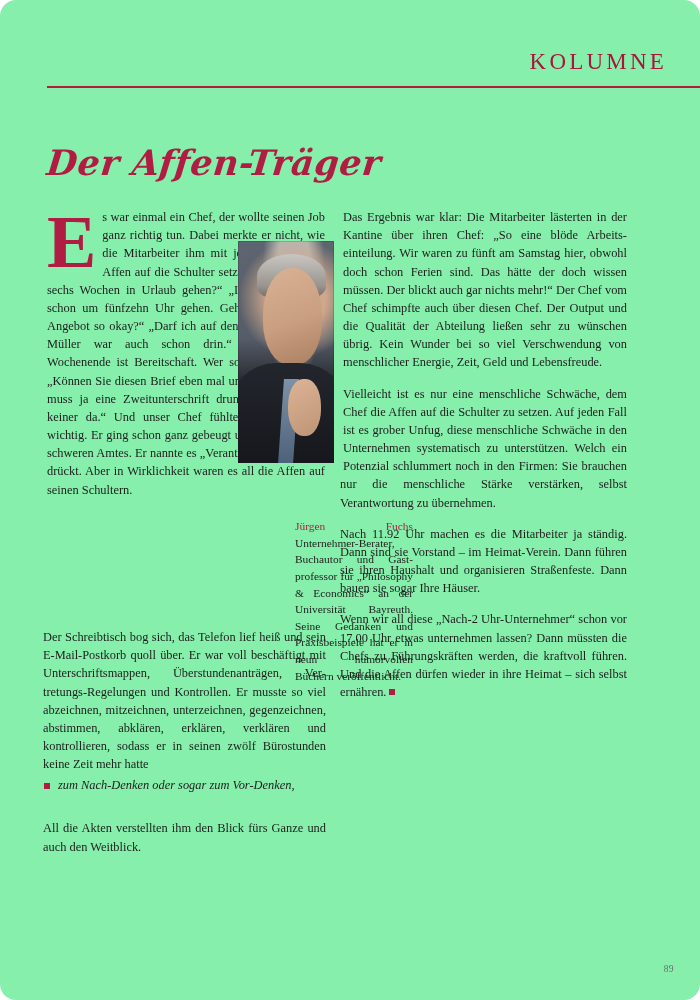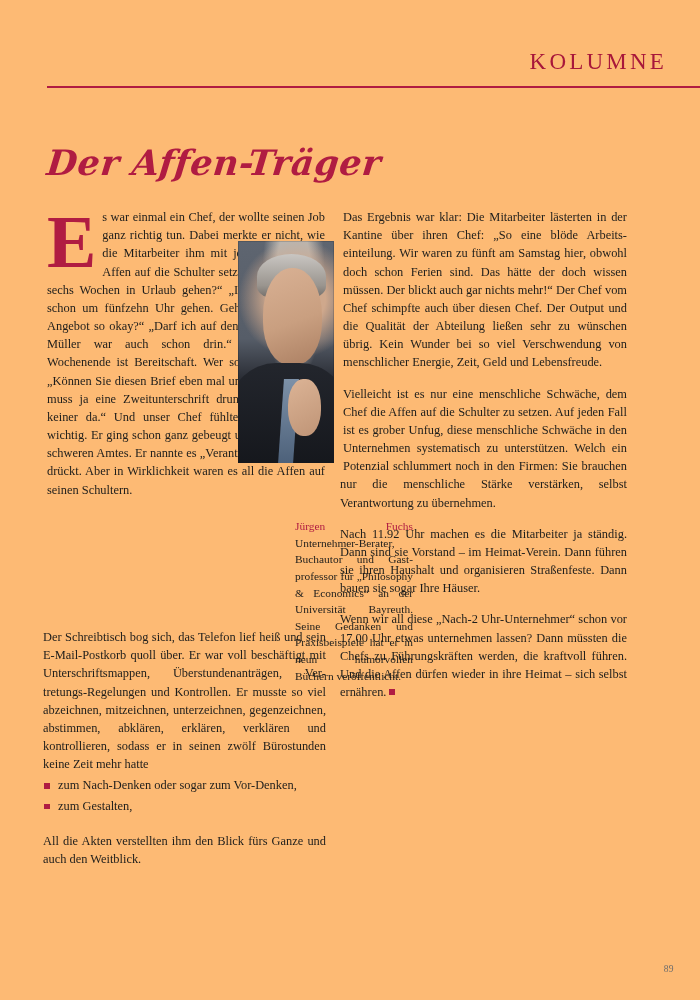--- a/index.html
+++ b/index.html
@@ -12,21 +12,22 @@
     height: 1000px;
     overflow: hidden;
     font-family: "Liberation Serif", "DejaVu Serif", serif;
     color: #1d1d1b;
     position: relative;
   }
 
   .page {
     position: absolute;
     inset: 0;
-    background: #fdba74;
+    background: #86efac;
+    border-radius: 16px;
   }
 
   
   .kolumne-label {
     position: absolute;
     left: 0;
     right: 33px;
     top: 50px;
     text-align: right;
     font-family: "Liberation Serif", "DejaVu Serif", serif;
@@ -174,20 +175,21 @@
     margin: 2px 0 13px 0;
     padding: 0;
   }
   ul.bullets li {
     position: relative;
     padding-left: 15px;
     margin-bottom: 2.5px;
     text-align: left;
     font-size: 12.4px;
     line-height: 1.45;
+    font-style: italic;
   }
   ul.bullets li::before {
     content: "";
     position: absolute;
     left: 1px;
     top: 6px;
     width: 5.5px;
     height: 5.5px;
     background: #b01c42;
   }
@@ -261,21 +263,20 @@
 
   <div style="position:absolute; left:295px; top:518px; width:118px;">
     <p class="author-bio"><span class="author-name">Jürgen Fuchs</span><span> Unternehmer-Berater, Buchautor und Gast­professor für „Philosophy &amp; Economics“ an der Universi­tät Bayreuth. Seine Gedanken und Praxisbeispiele hat er in neun humorvollen Büchern veröffentlicht.</span></p>
   </div>
 
   <div class="span-block">
     <p class="tight" style="margin-bottom:4px;">Der Schreibtisch bog sich, das Te­lefon lief heiß und sein E-Mail-Postkorb quoll über. Er war voll beschäftigt mit Unterschriftsmappen, Überstundenanträgen, Ver­tretungs-Regelungen und Kontrollen. Er musste so viel abzeichnen, mitzeichnen, unterzeichnen, ge­genzeichnen, abstimmen, abklären, erklären, ver­klären und kontrollieren, sodass er in seinen zwölf Bürostunden keine Zeit mehr hatte</p>
 
     <ul class="bullets">
       <li><span>zum Nach-Denken oder sogar zum Vor-Denken,</span></li>
-      <li><span>zum Gestalten,</span></li>
     </ul>
 
-    <p style="margin-top:16px;">All die Akten verstellten ihm den Blick fürs Ganze und auch den Weitblick.</p>
+    <p style="margin-top:24px;">All die Akten verstellten ihm den Blick fürs Ganze und auch den Weitblick.</p>
   </div>
 
   <div class="folio">89</div>
 
 </div>
 
 </body></html>

